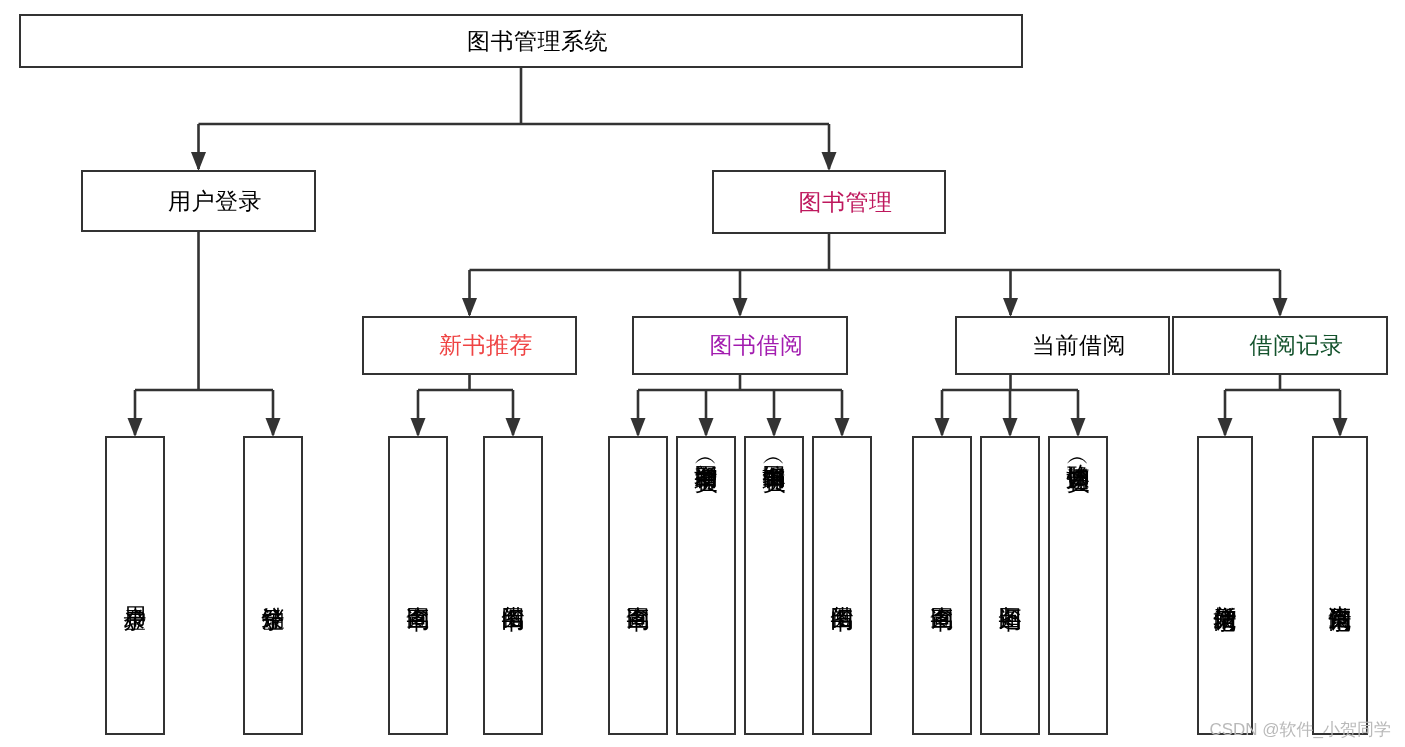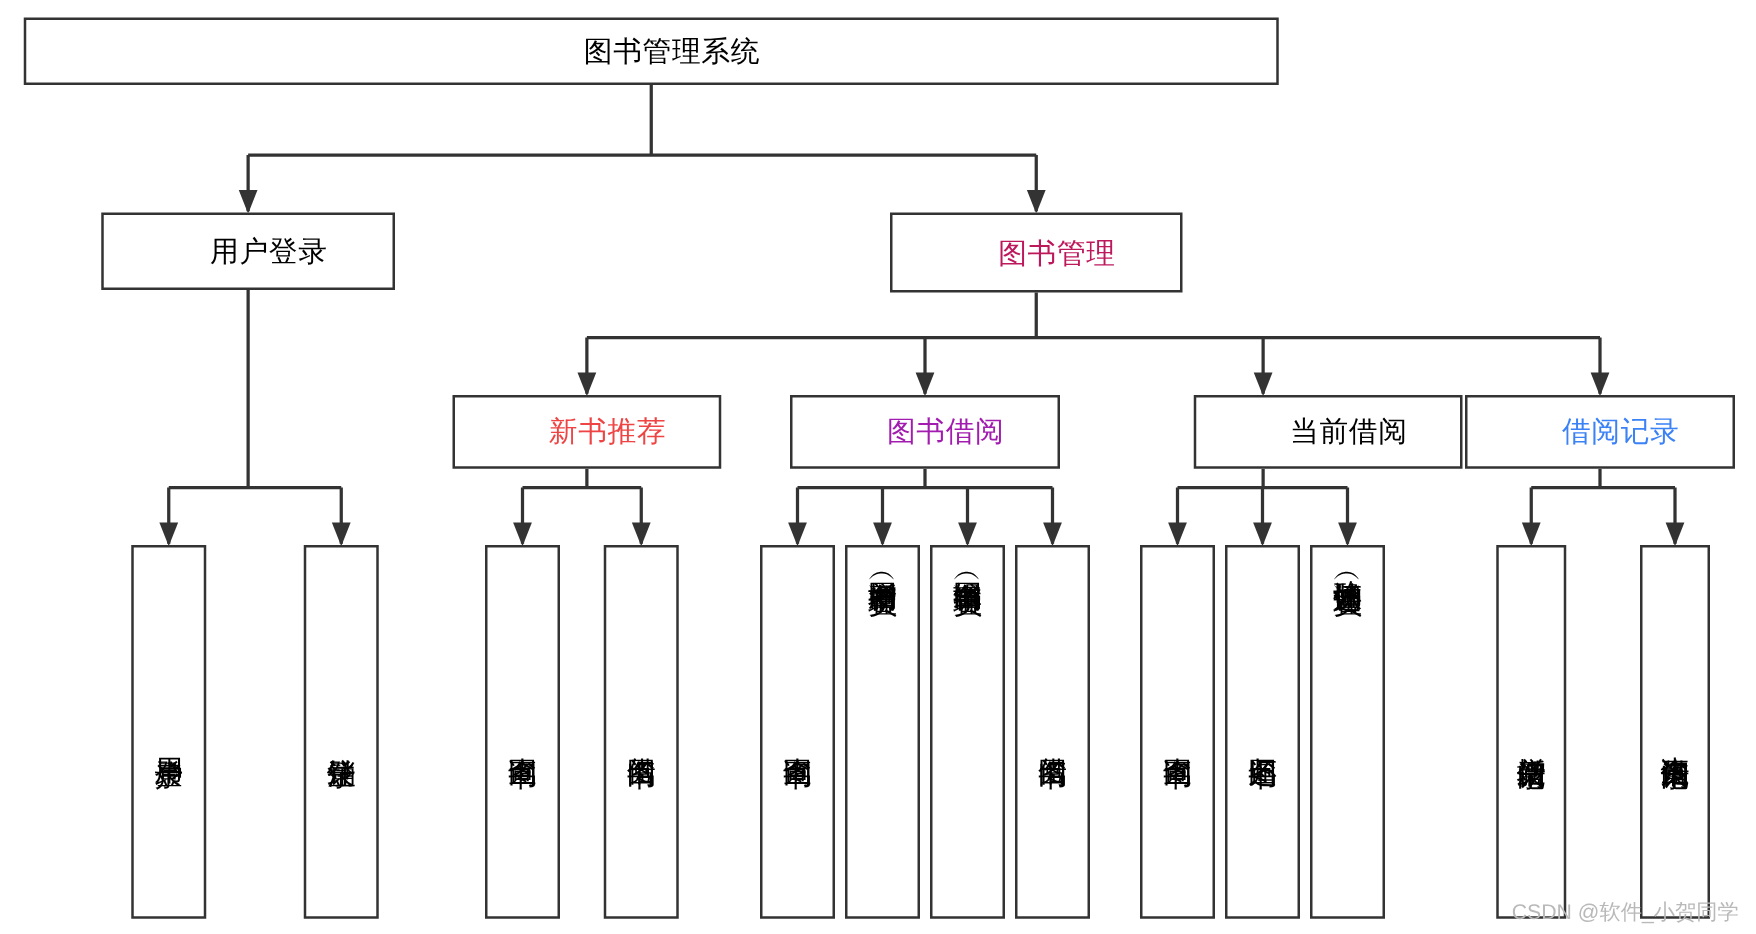--- a/index.html
+++ b/index.html
@@ -139,21 +139,21 @@
       </div>
       <div class="node h" style="left: 362px; top: 316px; width: 215px; height: 59px; border-color: rgb(51, 51, 51); background: rgb(255, 255, 255); color: #ef4444;">
         <span>新书推荐</span>
       </div>
       <div class="node h" style="left: 632px; top: 316px; width: 216px; height: 59px; border-color: rgb(51, 51, 51); background: rgb(255, 255, 255); color: #a21caf;">
         <span>图书借阅</span>
       </div>
       <div class="node h" style="left: 955px; top: 316px; width: 215px; height: 59px; border-color: rgb(51, 51, 51); background: rgb(255, 255, 255); color: rgb(0, 0, 0);">
         <span>当前借阅</span>
       </div>
-      <div class="node h" style="left: 1172px; top: 316px; width: 216px; height: 59px; border-color: rgb(51, 51, 51); background: rgb(255, 255, 255); color: #3b82f6;">
+      <div class="node h" style="left: 1172px; top: 316px; width: 216px; height: 59px; border-color: rgb(51, 51, 51); background: rgb(255, 255, 255); color: #14532d;">
         <span>借阅记录</span>
       </div>
       <div class="node v" style="left: 105px; top: 436px; width: 60px; height: 299px; border-color: rgb(51, 51, 51); background: rgb(255, 255, 255); color: rgb(0, 0, 0);">
         <span class="vlabel centered">用户登录</span>
       </div>
       <div class="node v" style="left: 243px; top: 436px; width: 60px; height: 299px; border-color: rgb(51, 51, 51); background: rgb(255, 255, 255); color: rgb(0, 0, 0);">
         <span class="vlabel centered">注销登录</span>
       </div>
       <div class="node v" style="left: 388px; top: 436px; width: 60px; height: 299px; border-color: rgb(51, 51, 51); background: rgb(255, 255, 255); color: rgb(0, 0, 0);">
         <span class="vlabel centered">查询图书</span>

